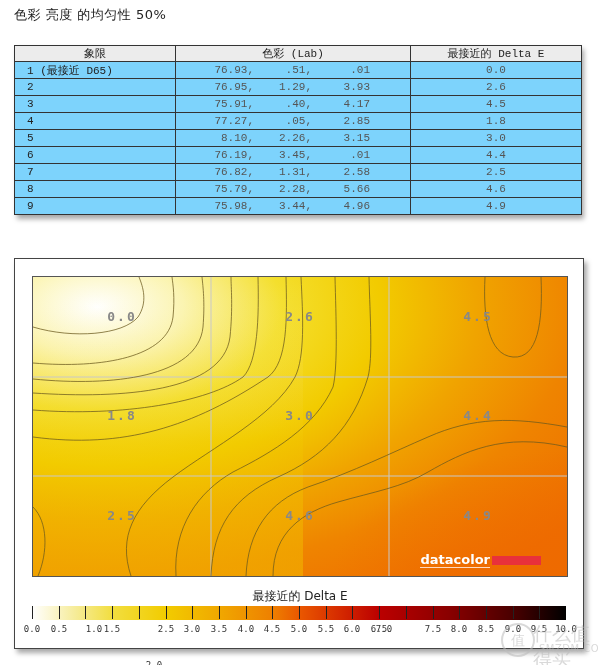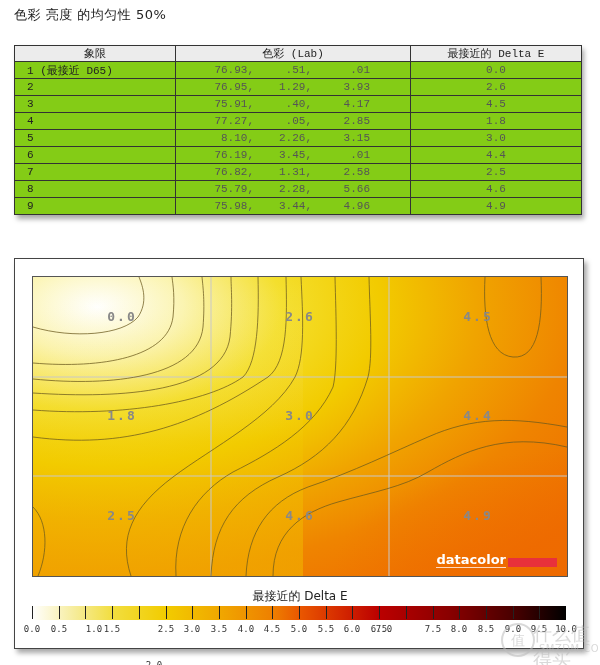--- a/index.html
+++ b/index.html
@@ -2,39 +2,39 @@
 <html><head>
 <meta charset="utf-8">
 <style>
   html, body { margin:0; padding:0; background:#ffffff; }
   body { width:600px; height:665px; position:relative; overflow:hidden;
          font-family:"DejaVu Sans", sans-serif; color:#222; }
   .title { position:absolute; left:14px; top:6px; font-size:13px; color:#222;
            letter-spacing:0.5px; }
   
   .tbl-wrap { position:absolute; left:14px; top:45px; width:567px;
-              box-shadow:3px 4px 5px rgba(0,0,0,0.35); background:#84cc16; }
+              box-shadow:3px 4px 5px rgba(0,0,0,0.35); background:#7dd3fc; }
   table { border-collapse:collapse; width:567px; table-layout:fixed;
           font-family:"Liberation Mono","DejaVu Sans Mono", monospace; font-size:11px; }
   th { background:#ececec; font-weight:normal; height:15px; padding:0;
        border:1px solid #333; font-size:11px; color:#222; text-align:center; }
   td { height:16px; padding:0 12px; border:1px solid #333; color:#333; white-space:pre; }
   td.c0 { text-align:left; color:#222; }
   td.c1 { text-align:left; padding-left:26px; color:#555; }
   td.c2 { text-align:center; color:#555; }
   .lab { display:inline-block; text-align:right; }
   .lab.L { width:52px; } .lab.a { width:58px; } .lab.b { width:58px; }
   
   .frame { position:absolute; left:14px; top:258px; width:568px; height:389px;
            border:1px solid #444; background:#fff; box-shadow:3px 4px 5px rgba(0,0,0,0.35); }
   .plot { position:absolute; left:32px; top:276px; width:534px; height:299px; border:1px solid #555; overflow:hidden; }
   .plot svg { position:absolute; left:0; top:0; }
   .cell-label { position:absolute; font-family:"DejaVu Sans Mono", monospace; font-weight:bold;
                 font-size:13px; color:#888; letter-spacing:2px; transform:translate(-50%,-50%); }
-  .brand { position:absolute; right:10px; bottom:8px; display:flex; align-items:center; }
+  .brand { position:absolute; right:26px; bottom:8px; display:flex; }
   .brand-text { font-family:"DejaVu Sans", sans-serif; font-weight:bold; font-size:13px; color:#fff;
                 border-bottom:1px solid #ffd9c0; line-height:14px; }
   .brand-bar { width:49px; height:9px; background:#e8313b; margin-left:2px; margin-top:3px; }
   .legend-title { position:absolute; left:0; width:600px; top:588px; text-align:center;
                   font-size:12px; color:#222; }
   .legend-bar { position:absolute; left:32px; top:606px; width:534px; height:14px; }
   .legend-tick { position:absolute; top:606px; width:1px; height:13px; background:#222; }
   .legend-label { position:absolute; top:624px; font-family:"DejaVu Sans Mono", monospace;
                   font-size:9px; color:#333; transform:translateX(-50%); white-space:nowrap; }
   .watermark { position:absolute; right:4px; bottom:4px; width:95px; height:44px; opacity:0.55; }

